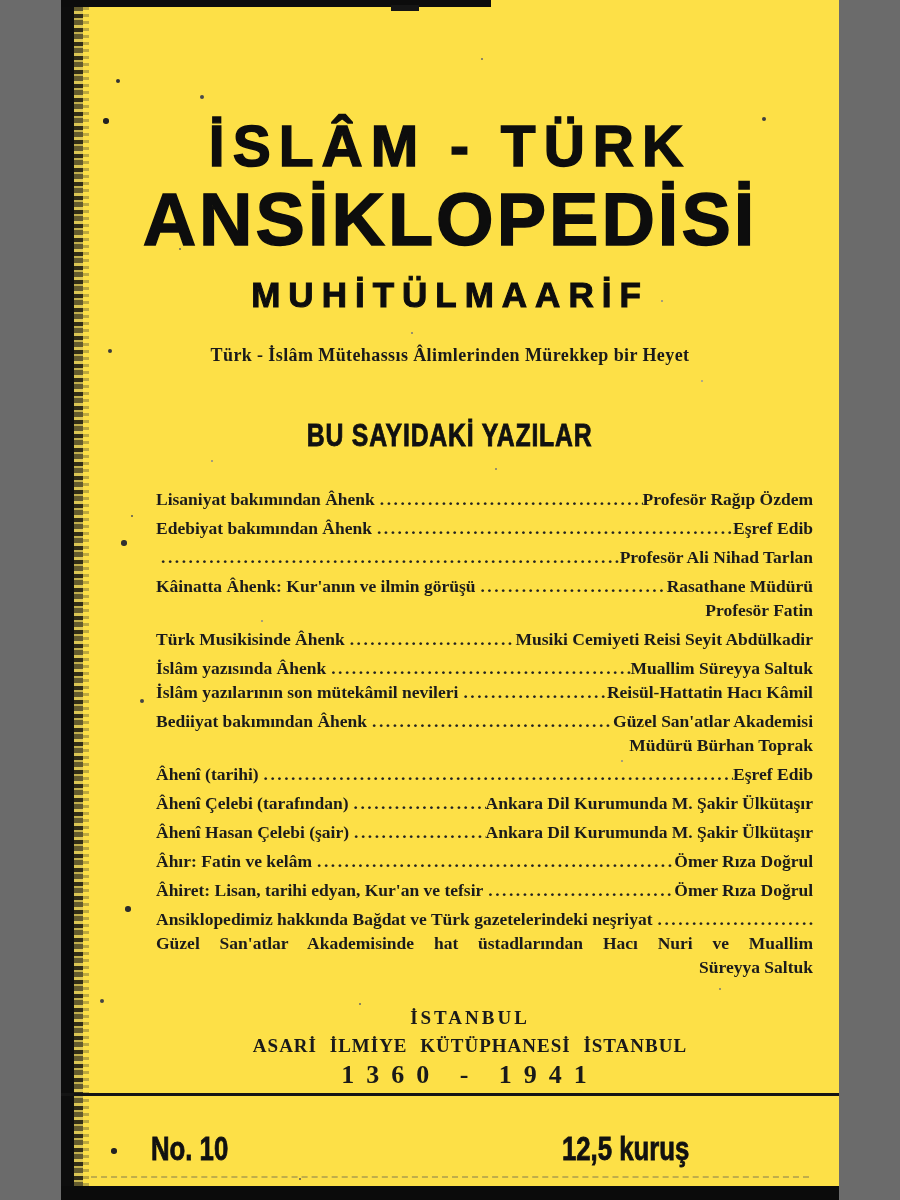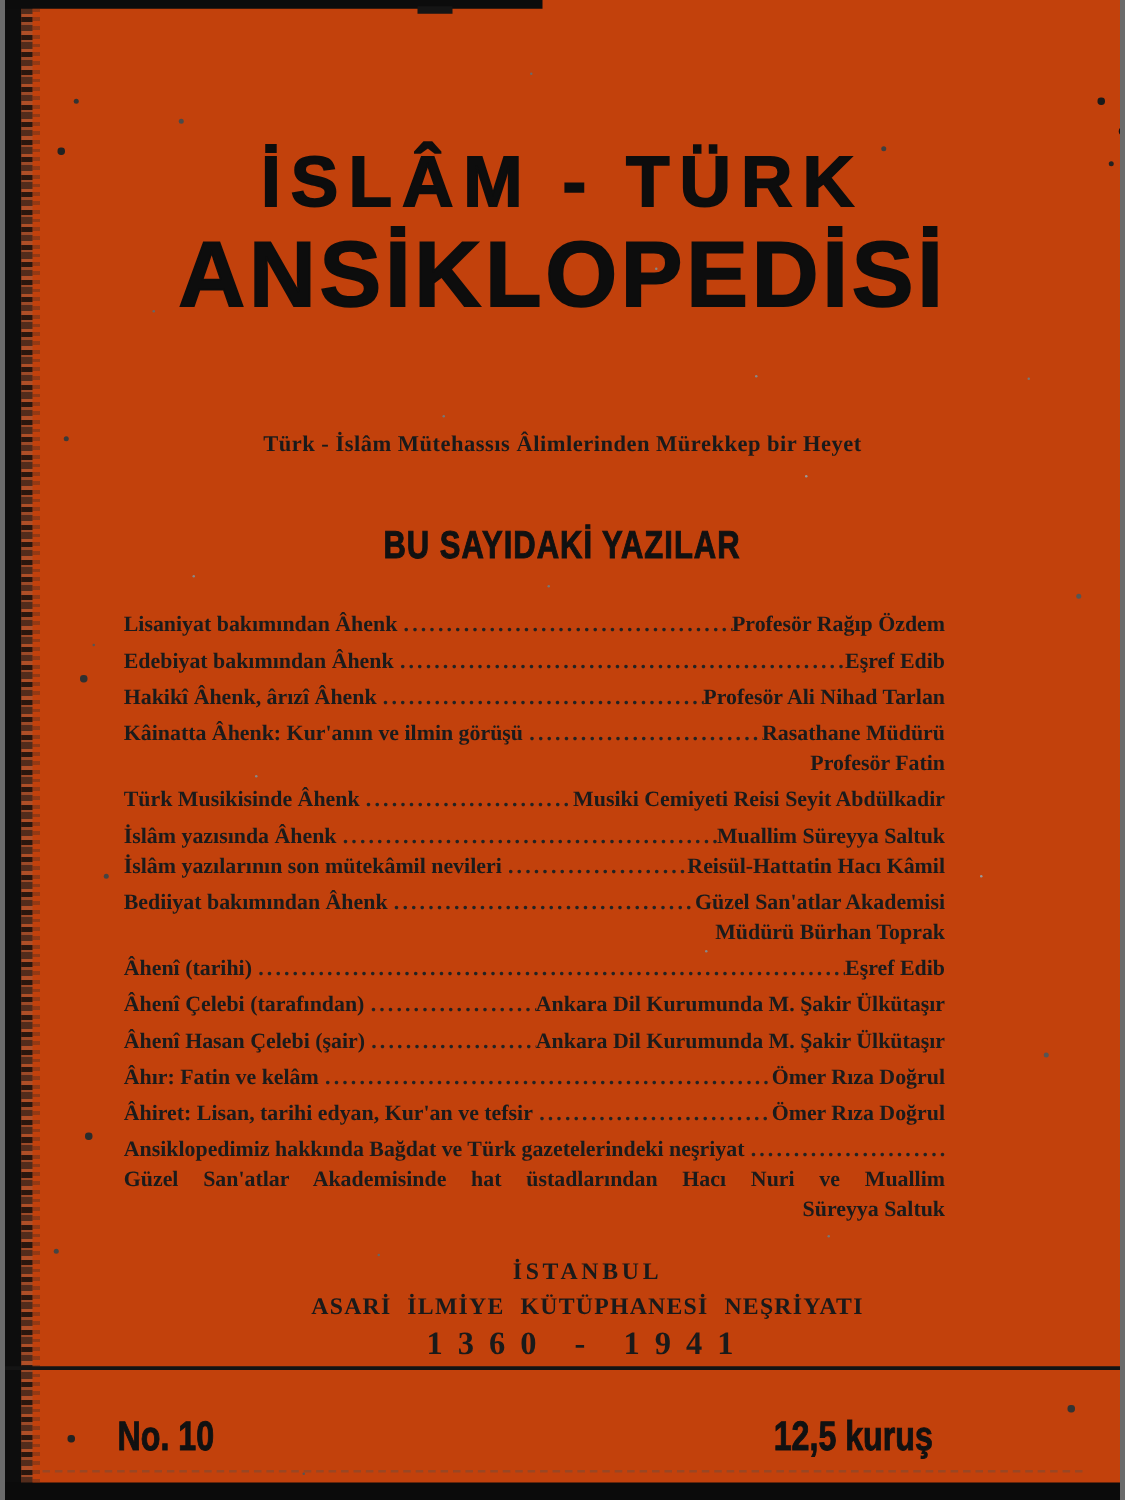--- a/index.html
+++ b/index.html
@@ -1,18 +1,18 @@
 <!DOCTYPE html>
 <html><head>
 <meta charset="utf-8">
 <style>
   html,body{margin:0;padding:0;background:#6b6b6b;}
   .page{
-    position:relative;width:892px;height:1200px;margin:0 auto;
-    background:#c2410c;overflow:hidden;color:#161616;
+    position:relative;width:778px;height:1200px;margin:0 auto;
+    background:#fde047;overflow:hidden;color:#161616;
     font-family:"Liberation Serif",serif;
   }
   
   .edge-left{position:absolute;left:0;top:0;bottom:0;width:13px;background:#0d0d0d;}
   .edge-left2{position:absolute;left:13px;top:0;bottom:0;width:9px;
     background:repeating-linear-gradient(180deg,rgba(15,15,15,.85) 0 4px,rgba(90,90,90,.35) 4px 6px,rgba(35,35,35,.7) 6px 11px,rgba(120,120,120,.25) 11px 14px);}
   .edge-left3{position:absolute;left:22px;top:0;bottom:0;width:6px;
     background:repeating-linear-gradient(180deg,rgba(40,40,40,.3) 0 3px,transparent 3px 7px);}
   .edge-top{position:absolute;left:0;top:0;width:430px;height:7px;background:#0c0c0c;}
   .edge-top2{position:absolute;left:330px;top:5px;width:28px;height:6px;background:#151515;}
@@ -78,20 +78,21 @@
   <div class="edge-left"></div>
   <div class="edge-left2"></div>
   <div class="edge-left3"></div>
   <div class="edge-top"></div>
   <div class="edge-top2"></div>
   <div class="specks"></div>
 
   <header class="masthead">
     <div class="t1 poster">İSLÂM - TÜRK</div>
     <div class="t2 poster">ANSİKLOPEDİSİ</div>
+    <div class="t3 poster">MUHİTÜLMAARİF</div>
   </header>
 
   <div class="byline">
     <div>Türk - İslâm Mütehassıs Âlimlerinden Mürekkep bir Heyet</div>
   </div>
 
   <div class="heading-wrap">
     <div class="section-heading">BU SAYIDAKİ YAZILAR</div>
   </div>
 
@@ -100,21 +101,20 @@
         <span class="toc-left">Lisaniyat bakımından Âhenk</span>
         <span class="leader">..............................................................................................................</span>
         <span class="toc-right">Profesör Rağıp Özdem</span>
       </div>
       <div class="toc-line row">
         <span class="toc-left">Edebiyat bakımından Âhenk</span>
         <span class="leader">..............................................................................................................</span>
         <span class="toc-right">Eşref Edib</span>
       </div>
       <div class="toc-line row">
-        <span class="toc-left">Hakikî Âhenk, ârızî Âhenk</span>
         <span class="leader">..............................................................................................................</span>
         <span class="toc-right">Profesör Ali Nihad Tarlan</span>
       </div>
       <div class="toc-line row">
         <span class="toc-left">Kâinatta Âhenk: Kur'anın ve ilmin görüşü</span>
         <span class="leader">..............................................................................................................</span>
         <span class="toc-right">Rasathane Müdürü</span>
       </div>
       <div class="toc-line right tight">
         <span class="toc-right">Profesör Fatin</span>
@@ -174,21 +174,21 @@
       <div class="toc-line justify tight">
         <span class="toc-just">Güzel San'atlar Akademisinde hat üstadlarından Hacı Nuri ve Muallim</span>
       </div>
       <div class="toc-line right tight">
         <span class="toc-right">Süreyya Saltuk</span>
       </div>
     </div>
 
   <div class="imprint">
     <div class="imprint-city">İSTANBUL</div>
-    <div class="imprint-pub">ASARİ İLMİYE KÜTÜPHANESİ NEŞRİYATI</div>
+    <div class="imprint-pub">ASARİ İLMİYE KÜTÜPHANESİ İSTANBUL</div>
     <div class="imprint-years">1360 - 1941</div>
   </div>
 
   <div class="issue">No. 10</div>
   <div class="price">12,5 kuruş</div>
 
   <div class="footer-rule"></div>
   <div class="footer-dotted"></div>
   <div class="edge-bottom"></div>
 </div>

